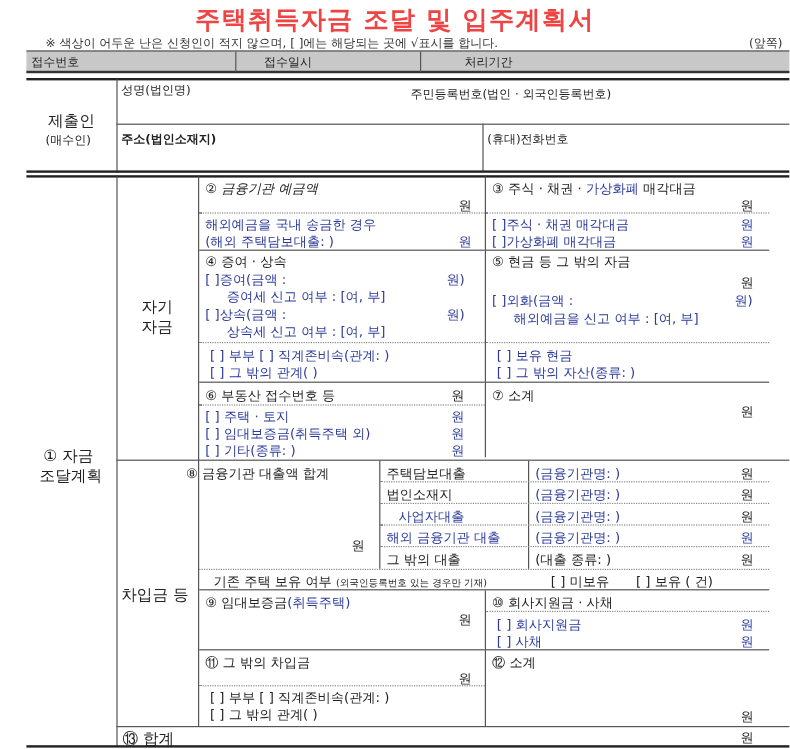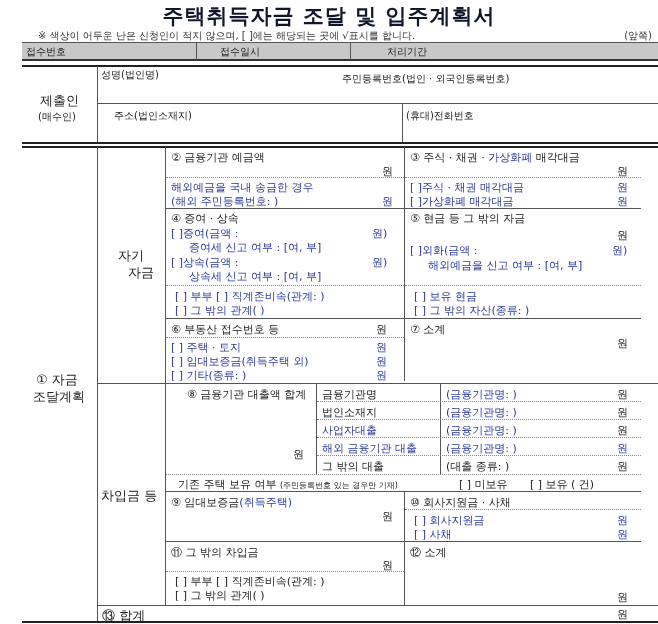--- a/index.html
+++ b/index.html
@@ -1,18 +1,18 @@
 <!DOCTYPE html>
 <html><head>
 <meta charset="utf-8">
 <style>
   * { box-sizing: border-box; margin: 0; padding: 0; }
   body { width: 658px; height: 624px; background: #fff; font-family: "DejaVu Sans", sans-serif; color: #222; position: relative; overflow: hidden; }
   .abs { position: absolute; }
-  .title { left: 0; width: 658px; top: 2px; text-align: center; font-size: 21px; font-weight: bold; letter-spacing: 1px; color: #0f172a; }
+  .title { left: 0; width: 658px; top: 2px; text-align: center; font-size: 21px; font-weight: bold; letter-spacing: 1px; color: #ef4444; }
   .note { left: 38px; top: 29px; font-size: 10px; color: #333; }
   .front { right: 6px; top: 29px; font-size: 10px; color: #333; }
   .hdr { left: 22px; top: 42px; width: 636px; height: 19px; background: #c8c8c8; border-top: 1px solid #555; border-bottom: 2px solid #333; text-decoration: underline; }
   .hdr span { position: absolute; top: 2px; font-size: 10px; color: #222; }
   .vline { position: absolute; background: #555; width: 1px; }
   .hline { position: absolute; background: #555; height: 1px; }
   .dline { position: absolute; height: 0; border-top: 1px dotted #888; }
   .thick { position: absolute; background: #222; height: 2px; }
   .t { position: absolute; font-size: 11px; white-space: nowrap; color: #222; }
   .s { font-size: 10px; }
@@ -39,43 +39,43 @@
 <div class="thick" style="left:22px; top:65px; width:636px;"></div>
 <div class="vline" style="left:97px; top:66px; height:78px;"></div>
 <div class="hline" style="left:97px; top:103px; width:561px;"></div>
 <div class="vline" style="left:402px; top:103px; height:40px;"></div>
 <div class="thick" style="left:22px; top:142px; width:636px;"></div>
 
 <div class="t big" style="left:40px; top:92px;">제출인</div>
 <div class="t s" style="left:38px; top:110px;">(매수인)</div>
 <div class="t s" style="left:101px; top:68px;">성명(법인명)</div>
 <div class="t s" style="left:342px; top:72px;">주민등록번호(법인 · 외국인등록번호)</div>
-<div class="t s" style="left:114px; top:109px;">주소(법인소재지)</div>
+<div class="t s" style="left:101px; top:109px;font-weight:bold;">주소(법인소재지)</div>
 <div class="t s" style="left:406px; top:109px;">(휴대)전화번호</div>
 
 <div class="thick" style="left:22px; top:146px; width:636px;"></div>
 <div class="vline" style="left:97px; top:147px; height:475px;"></div>
 <div class="vline" style="left:165px; top:147px; height:458px;"></div>
 <div class="vline" style="left:404px; top:147px; height:234px;"></div>
 <div class="hline" style="left:97px; top:383px; width:561px;"></div>
 <div class="hline" style="left:97px; top:605px; width:561px;"></div>
 <div class="thick" style="left:22px; top:621px; width:636px;"></div>
 
 <div class="t big" style="left:36px; top:371px;">① 자금</div>
 <div class="t big" style="left:33px; top:388px;">조달계획</div>
 
 <div class="t big" style="left:118px; top:247px;">자기</div>
-<div class="t big" style="left:128px; top:264px;font-family:Liberation Mono, monospace;">자금</div>
+<div class="t big" style="left:118px; top:264px;font-family:Liberation Mono, monospace;">자금</div>
 <div class="t big" style="left:101px; top:487px;">차입금 등</div>
 
-<div class="t" style="left:171px; top:150px;">② 금융기관 예금액</div>
+<div class="t" style="left:171px; top:150px;font-style:italic;">② 금융기관 예금액</div>
 <div class="won" style="left:382px; top:164px;">원</div>
 <div class="dline" style="left:166px; top:177px; width:238px;"></div>
 <div class="t blue" style="left:171px; top:180px;">해외예금을 국내 송금한 경우</div>
-<div class="t blue" style="left:171px; top:194px;">(해외 주민등록번호:          )</div>
+<div class="t blue" style="left:171px; top:194px;">(해외 주택담보대출:          )</div>
 <div class="won blue" style="left:382px; top:194px;">원</div>
 <div class="hline" style="left:166px; top:208px; width:238px;"></div>
 
 <div class="t" style="left:410px; top:150px;"><span>③ 주식 · 채권 · </span><span class="blue">가상화폐</span><span> 매각대금</span></div>
 <div class="won" style="left:617px; top:164px;">원</div>
 <div class="dline" style="left:405px; top:177px; width:236px;"></div>
 <div class="t blue" style="left:410px; top:180px;">[  ]주식 · 채권 매각대금</div>
 <div class="won blue" style="left:617px; top:180px;">원</div>
 <div class="t blue" style="left:410px; top:194px;">[  ]가상화폐 매각대금</div>
 <div class="won blue" style="left:617px; top:194px;">원</div>
@@ -111,51 +111,51 @@
 <div class="t blue" style="left:171px; top:354px;">[  ] 임대보증금(취득주택 외)</div>
 <div class="won blue" style="left:376px; top:354px;">원</div>
 <div class="t blue" style="left:171px; top:368px;">[  ] 기타(종류:                 )</div>
 <div class="won blue" style="left:376px; top:368px;">원</div>
 
 <div class="t" style="left:410px; top:322px;">⑦ 소계</div>
 <div class="won" style="left:617px; top:336px;">원</div>
 
 <div class="vline" style="left:316px; top:384px; height:90px;"></div>
 <div class="vline" style="left:440px; top:384px; height:90px;"></div>
-<div class="t" style="left:187px; top:387px;">⑧ 금융기관 대출액 합계</div>
+<div class="t" style="left:155px; top:387px;">⑧ 금융기관 대출액 합계</div>
 <div class="won" style="left:293px; top:447px;">원</div>
 
-<div class="t" style="left:322px; top:387px;">금융기관명</div>
+<div class="t" style="left:322px; top:387px;">주택담보대출</div>
 <div class="t blue" style="left:446px; top:387px;">(금융기관명:            )</div>
 <div class="won" style="left:617px; top:387px;">원</div>
 <div class="dline" style="left:317px; top:401px; width:324px;"></div>
 
 <div class="t" style="left:322px; top:405px;">법인소재지</div>
 <div class="t blue" style="left:446px; top:405px;">(금융기관명:            )</div>
 <div class="won" style="left:617px; top:405px;">원</div>
 <div class="dline" style="left:317px; top:419px; width:324px;"></div>
 
-<div class="t blue" style="left:322px; top:423px;">사업자대출</div>
+<div class="t blue" style="left:332px; top:423px;">사업자대출</div>
 <div class="t blue" style="left:446px; top:423px;">(금융기관명:            )</div>
 <div class="won" style="left:617px; top:423px;">원</div>
 <div class="dline" style="left:317px; top:437px; width:324px;"></div>
 
 <div class="t blue" style="left:322px; top:441px;">해외 금융기관 대출</div>
 <div class="t blue" style="left:446px; top:441px;">(금융기관명:            )</div>
 <div class="won blue" style="left:617px; top:441px;">원</div>
 <div class="dline" style="left:317px; top:455px; width:324px;"></div>
 
 <div class="t" style="left:322px; top:459px;">그 밖의 대출</div>
 <div class="t" style="left:446px; top:459px;">(대출 종류:            )</div>
 <div class="won" style="left:617px; top:459px;">원</div>
 <div class="dline" style="left:166px; top:474px; width:475px;"></div>
 
 <div class="t" style="left:178px; top:477px;">
   <span>기존 주택 보유 여부</span>
-  <span class="xs">(주민등록번호 있는 경우만 기재)</span>
+  <span class="xs">(외국인등록번호 있는 경우만 기재)</span>
 </div>
 <div class="t" style="left:459px; top:477px;">[  ] 미보유</div>
 <div class="t" style="left:530px; top:477px;">[  ] 보유 (      건)</div>
 <div class="hline" style="left:166px; top:491px; width:475px;"></div>
 
 <div class="vline" style="left:404px; top:492px; height:113px;"></div>
 <div class="t" style="left:171px; top:495px;"><span>⑨ 임대보증금</span><span class="blue">(취득주택)</span></div>
 <div class="won" style="left:382px; top:509px;">원</div>
 <div class="hline" style="left:166px; top:541px; width:238px;"></div>
 

